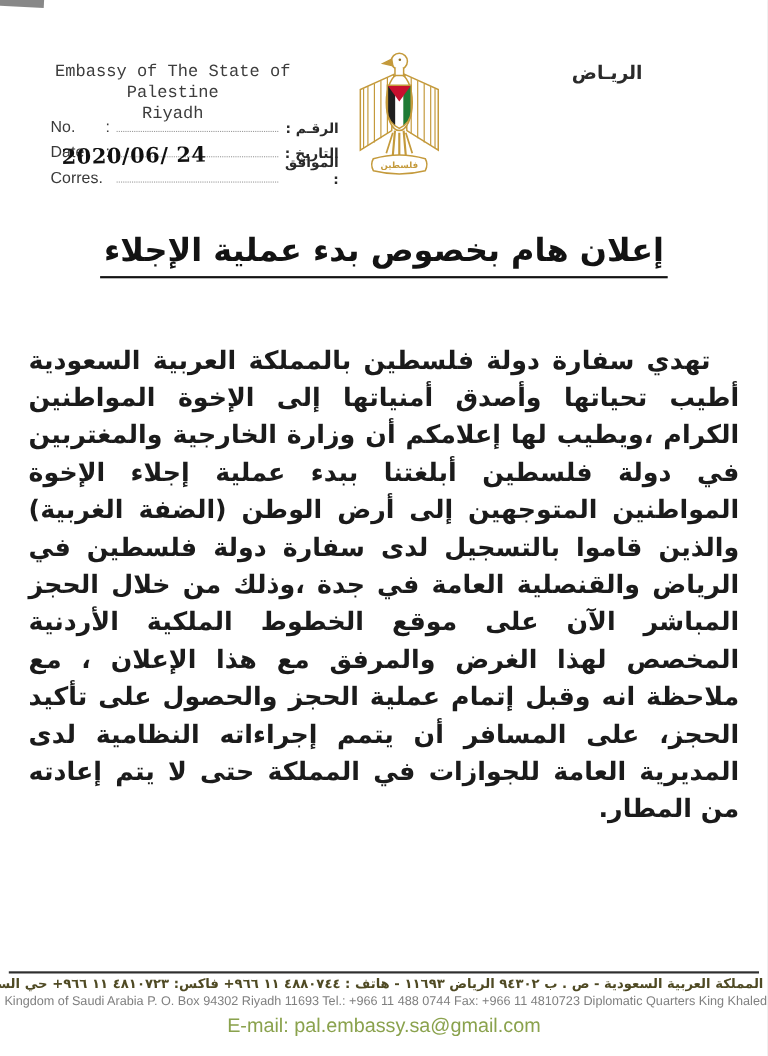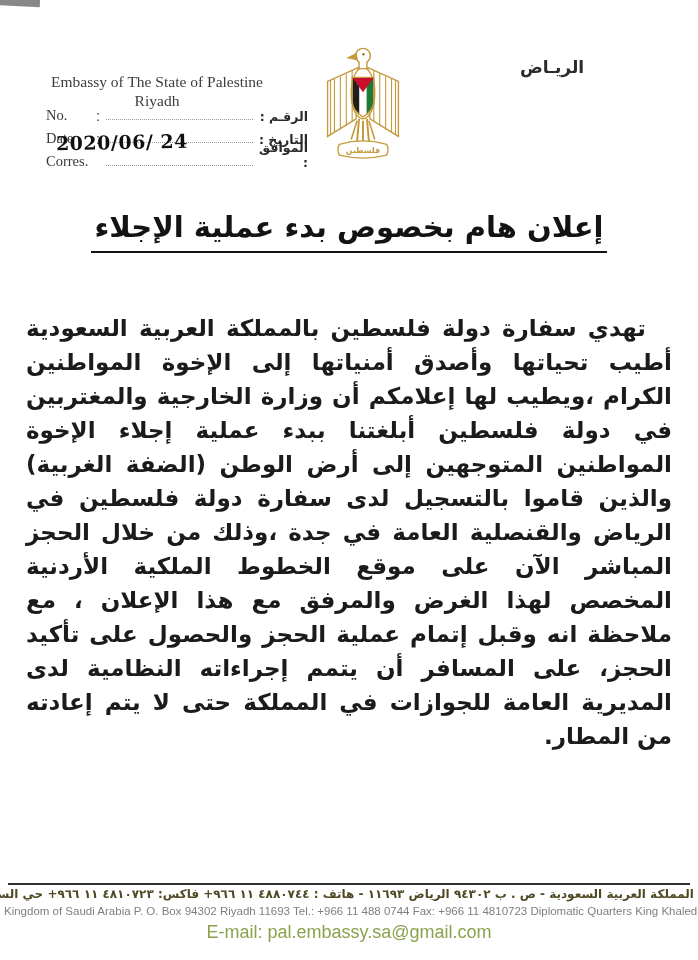--- a/index.html
+++ b/index.html
@@ -6,25 +6,25 @@
   .page{
     position:relative;width:698px;height:960px;background:#ffffff;
     overflow:hidden;font-family:"DejaVu Sans",sans-serif;color:#1b1b1b;
     box-shadow:0 0 4px rgba(0,0,0,.2);
   }
   
   .corner-artifact{position:absolute;left:-8px;top:-3px;width:48px;height:9px;
     background:#6a6a6a;transform:rotate(3deg);opacity:.8;}
 
   
-  .en-head{position:absolute;left:38px;top:72px;width:238px;text-align:center;
-    font-family:Liberation Serif, serif;color:#3d3d3d;font-size:15.5px;line-height:19px;}
+  .en-head{position:absolute;left:38px;top:56px;width:238px;text-align:center;
+    font-family:Liberation Mono, monospace;color:#3d3d3d;font-size:15.5px;line-height:19px;}
   .fields{position:absolute;left:46px;top:101px;width:262px;}
   .field-row{display:flex;align-items:flex-end;height:23px;}
-  .f-en{width:50px;font-family:Liberation Serif, serif;font-size:14.5px;color:#3a3a3a;margin-top:30px;}
+  .f-en{width:50px;font-family:Liberation Sans, sans-serif;font-size:14.5px;color:#3a3a3a;margin-top:30px;}
   .f-colon{width:8px;font-family:"Liberation Sans",sans-serif;font-size:14.5px;color:#3a3a3a;}
   .f-line{flex:1;border-bottom:1.5px dotted #9a9a9a;margin:0 5px 4px 2px;height:12px;}
   .f-ar{width:50px;text-align:right;direction:rtl;font-size:12.5px;font-weight:bold;color:#2a2a2a;}
   .stamp-date{position:absolute;left:56px;top:131px;font-family:"DejaVu Serif",serif;
     font-weight:bold;font-size:19px;letter-spacing:.5px;color:#101010;transform:rotate(-1deg);}
   .emblem{position:absolute;left:313px;top:42px;}
   .ar-head{position:absolute;left:420px;top:50px;width:264px;text-align:center;direction:rtl;color:#2b2b2b;}
   .ar-head .l1{font-size:23px;font-weight:bold;white-space:nowrap;}
   .ar-head .l2{font-size:17px;font-weight:bold;margin-top:7px;}
 

